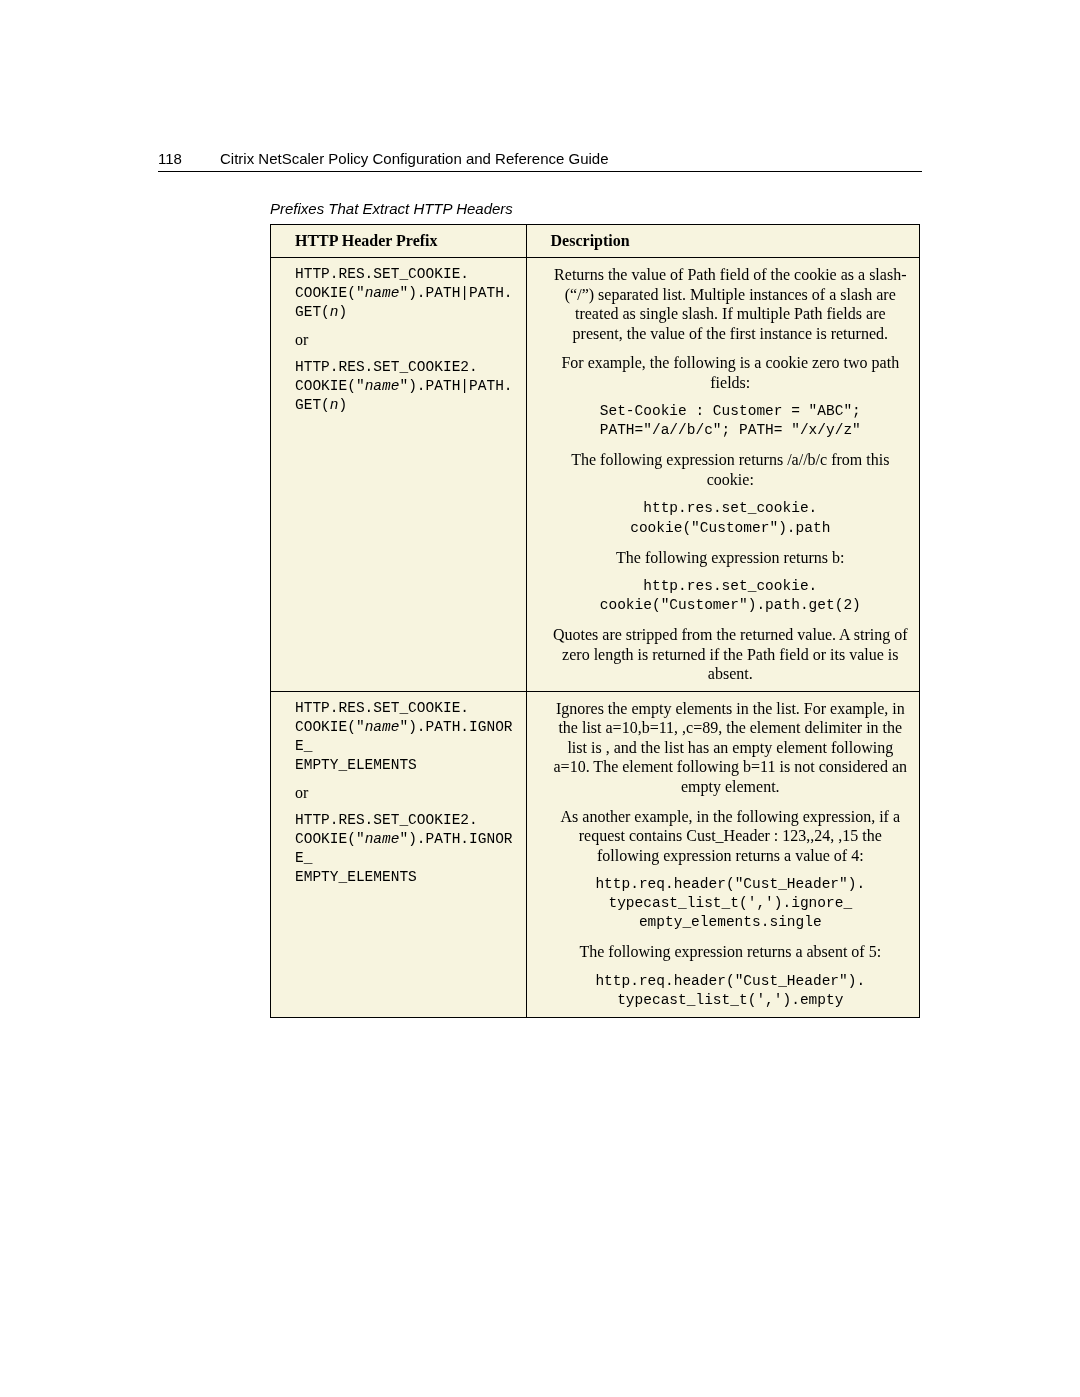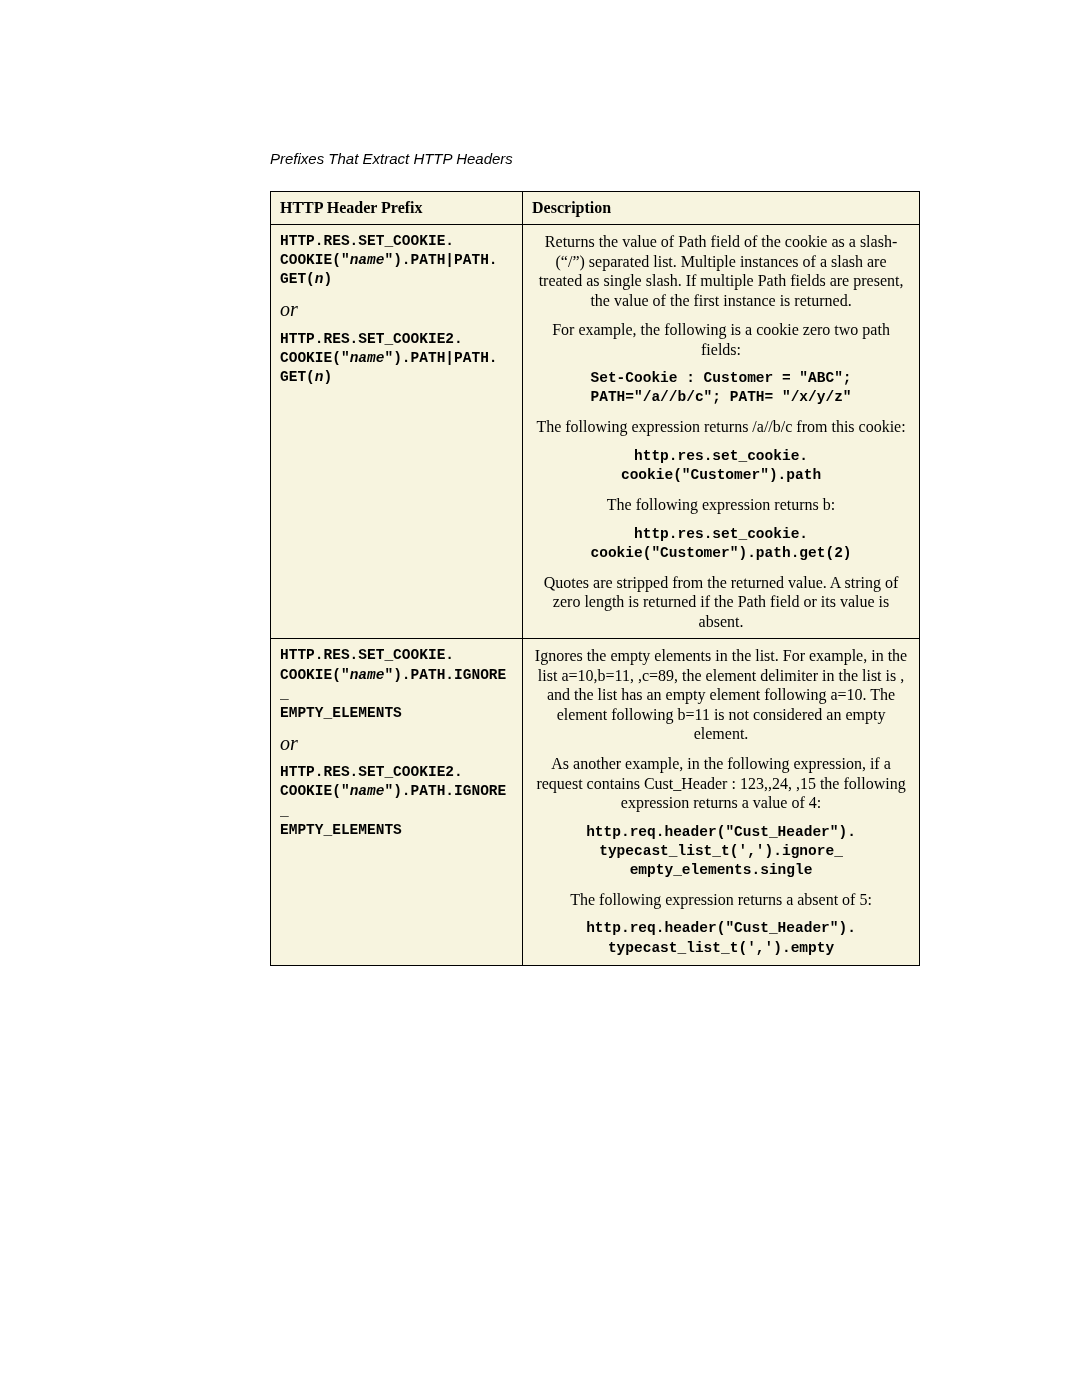--- a/index.html
+++ b/index.html
@@ -25,68 +25,70 @@
     margin-bottom: 28px;
   }
   .page-number {
     width: 40px;
   }
   .caption {
     font-family: Arial, Helvetica, sans-serif;
     font-style: italic;
     font-size: 15px;
     margin-left: 112px;
-    margin-bottom: 24px;
+    margin-bottom: 7px;
   }
   table.ref {
     border-collapse: collapse;
     margin-left: 112px;
     width: 650px;
     background: #f7f4df;
   }
   table.ref th, table.ref td {
     border: 1px solid #000;
-    padding: 7px 9px 7px 9px;
+    padding: 7px 9px 7px 24px;
     vertical-align: top;
     text-align: left;
   }
   table.ref th {
     font-family: "Times New Roman", Times, serif;
     font-weight: bold;
     font-size: 16px;
     background: #f7f4df;
   }
   table.ref td {
     font-size: 16px;
     line-height: 1.22;
   }
   .col-prefix { width: 248px; }
   .col-desc   { width: 402px; }
   .mono {
     font-family: "Courier New", Courier, monospace;
     font-size: 14.5px;
     line-height: 1.32;
     word-break: break-word;
-    font-weight: bold;
   }
   .mono .it { font-style: italic; text-align: right; }
   .para { margin: 0 0 10px 0; text-align: center; }
   .para:last-child { margin-bottom: 0; }
   .or {
     font-family: "Times New Roman", Times, serif;
-    font-size: 20px;
+    font-size: 16px;
     margin: 8px 0 8px 0;
-    font-style: italic;
   }
 </style>
 </head>
 <body>
 
 <div class="page">
 
+  <div class="header">
+    <span class="page-number">118</span>
+    <span>Citrix NetScaler Policy Configuration and Reference Guide</span>
+  </div>
 
   <div class="caption">Prefixes That Extract HTTP Headers</div>
 
   <table class="ref">
     <thead>
       <tr>
         <th class="col-prefix">HTTP Header Prefix</th>
         <th class="col-desc">Description</th>
       </tr>
     </thead>

